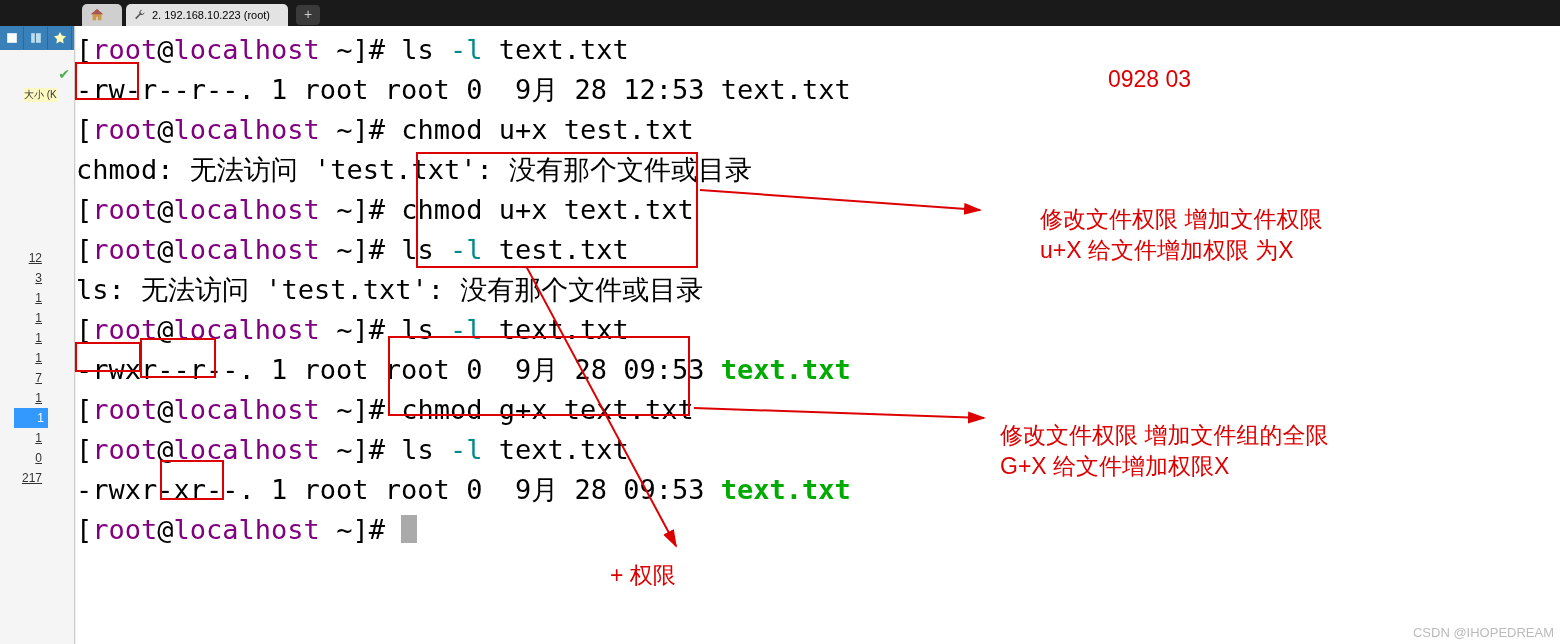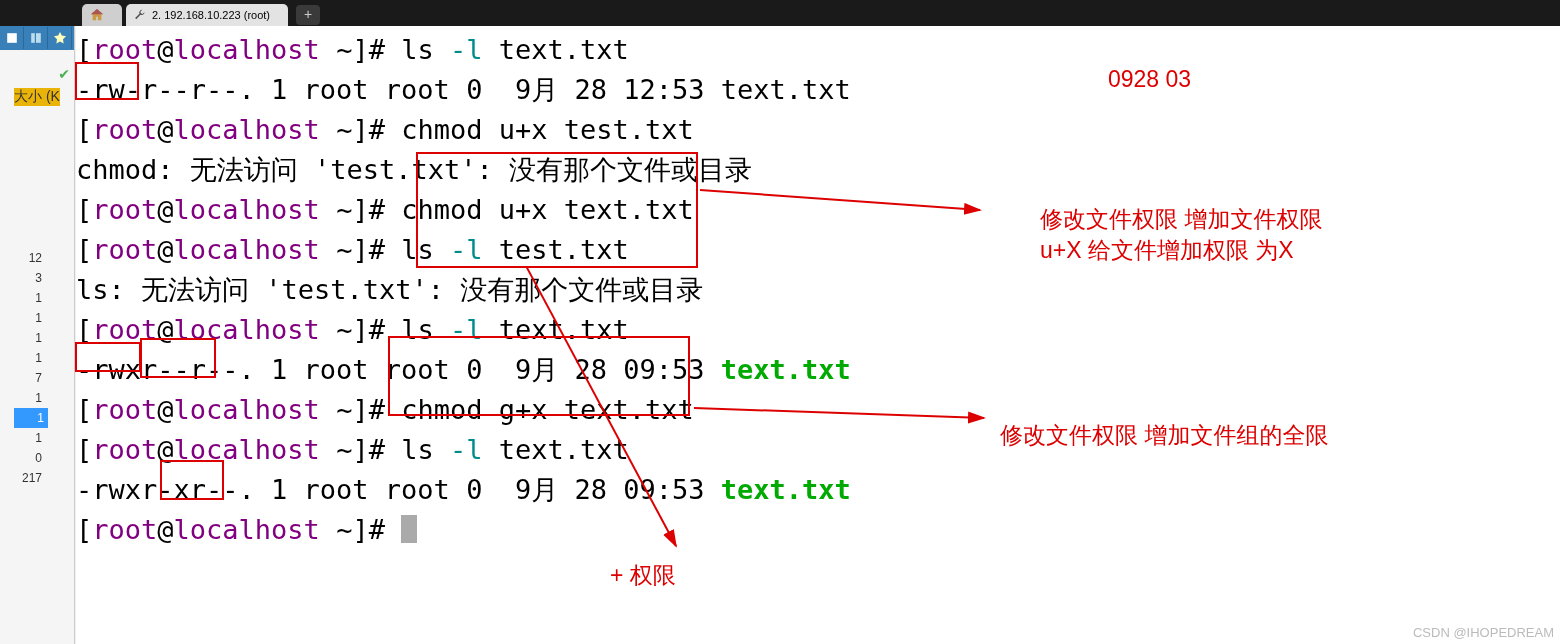--- a/index.html
+++ b/index.html
@@ -83,35 +83,35 @@
 .side-ok {
   position: absolute;
   top: 40px;
   right: 4px;
   color: #4caf50;
   font-size: 14px;
 }
 .side-label {
   position: absolute;
   top: 62px;
-  left: 14px;
-  font-size: 14px;
+  left: 24px;
+  font-size: 10px;
   color: #333;
-  background: #eab308;
+  background: #fef9c3;
 }
 .side-col {
   position: absolute;
   top: 222px;
   right: 32px;
   font-size: 12px;
   color: #333;
   text-align: right;
   line-height: 20px;
 }
-.side-col div { height: 20px; }
+.side-col div { height: 20px; text-decoration: underline; }
 .side-select {
   position: absolute;
   top: 382px;
   right: 26px;
   width: 34px;
   height: 20px;
   background: #3399ff;
   color: #fff;
   font-size: 12px;
   text-align: right;
@@ -275,16 +275,17 @@
   <line x1="0" y1="0" x2="150" y2="280" stroke="#d00" stroke-width="2" marker-end="url(#ah3)"></line>
 </svg>
 
 <div class="annot" style="left:1108px; top:66px;">0928 03</div>
 <div class="annot" style="left:1040px; top:204px;">
   <div>修改文件权限 增加文件权限</div>
   <div>u+X 给文件增加权限 为X</div>
 </div>
 <div class="annot" style="left:1000px; top:420px;">
   <div>修改文件权限 增加文件组的全限</div>
+  <div>G+X 给文件增加权限X</div>
 </div>
 <div class="annot" style="left:610px; top:560px;">+ 权限</div>
 
 <div class="watermark">CSDN @IHOPEDREAM</div>
 
 </body></html>

